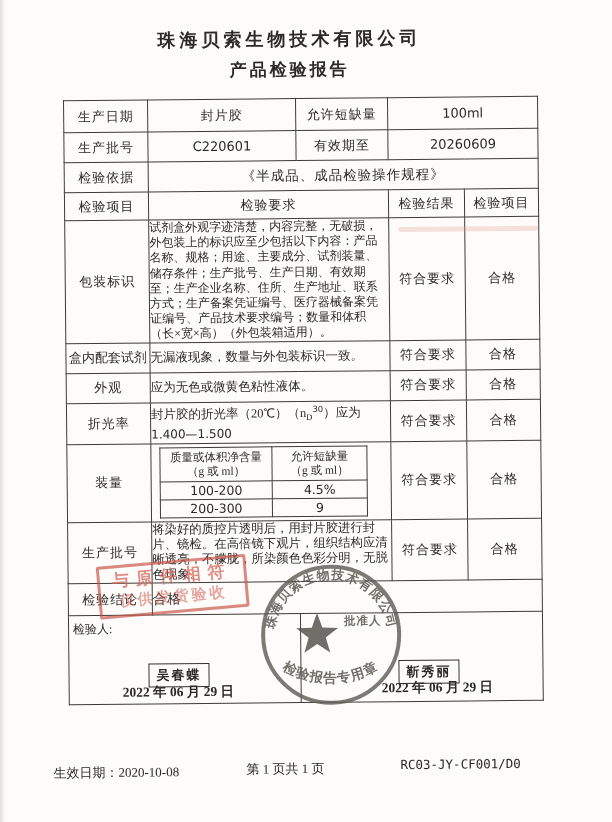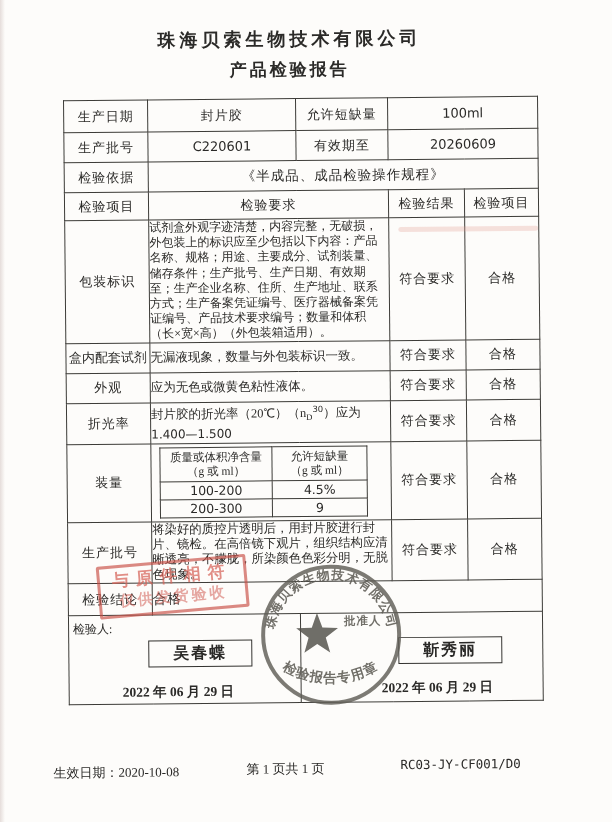--- a/index.html
+++ b/index.html
@@ -23,22 +23,22 @@
   .sub{font-size:8.5px;vertical-align:-3px;}
   .sup{font-size:8.5px;vertical-align:5px;font-family:"DejaVu Sans",sans-serif;}
   .blk{display:block;}
   table.inner{border-collapse:collapse;table-layout:fixed;width:207px;margin:3px 0 3px 8px;}
   table.inner td{border:1.1px solid #3d3c38;text-align:center;padding:0;}
   .inner-h{font-size:11.5px;line-height:14px;height:33px;}
   .inner-d{font-size:12.5px;height:17px;font-family:"DejaVu Sans",sans-serif;}
   .concl{font-size:13.5px;padding-left:9px;letter-spacing:1px;}
   .insp-cell{position:relative;}
   .insp-label{position:absolute;left:4px;top:5px;font-size:12px;}
-  .name-box{position:absolute;border:1.2px solid #33322f;font-size:16px;font-weight:bold;
-            letter-spacing:2px;padding:2px 24px;white-space:nowrap;}
+  .name-box{position:absolute;border:1.2px solid #33322f;font-size:13px;font-weight:bold;
+            letter-spacing:2px;padding:2px 7px;white-space:nowrap;margin-top:23px;}
   .date-line{position:absolute;font-size:13.5px;white-space:nowrap;font-weight:bold;}
   .footer-item{position:absolute;font-size:13px;white-space:nowrap;}
   .footer-code{font-family:"DejaVu Sans Mono",monospace;font-size:12.5px;}
   .red-note{position:absolute;left:96px;top:559px;width:144px;height:47px;
             border:3.5px solid rgba(201,78,68,0.66);border-radius:2px;
             transform:rotate(-4.5deg);z-index:4;text-align:center;pointer-events:none;}
   .red-note-l1{margin-top:1px;font-size:17px;letter-spacing:7px;color:rgba(213,98,88,0.72);font-weight:bold;}
   .red-note-l2{font-size:15px;letter-spacing:3px;color:rgba(210,95,85,0.55);font-weight:bold;}
   .smudge{position:absolute;left:400px;top:228px;width:140px;height:5px;border-radius:3px;
           background:rgba(228,150,140,0.28);z-index:3;}

